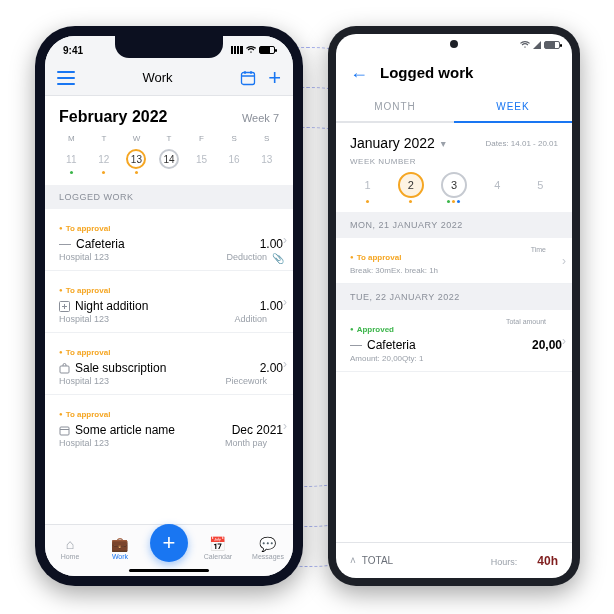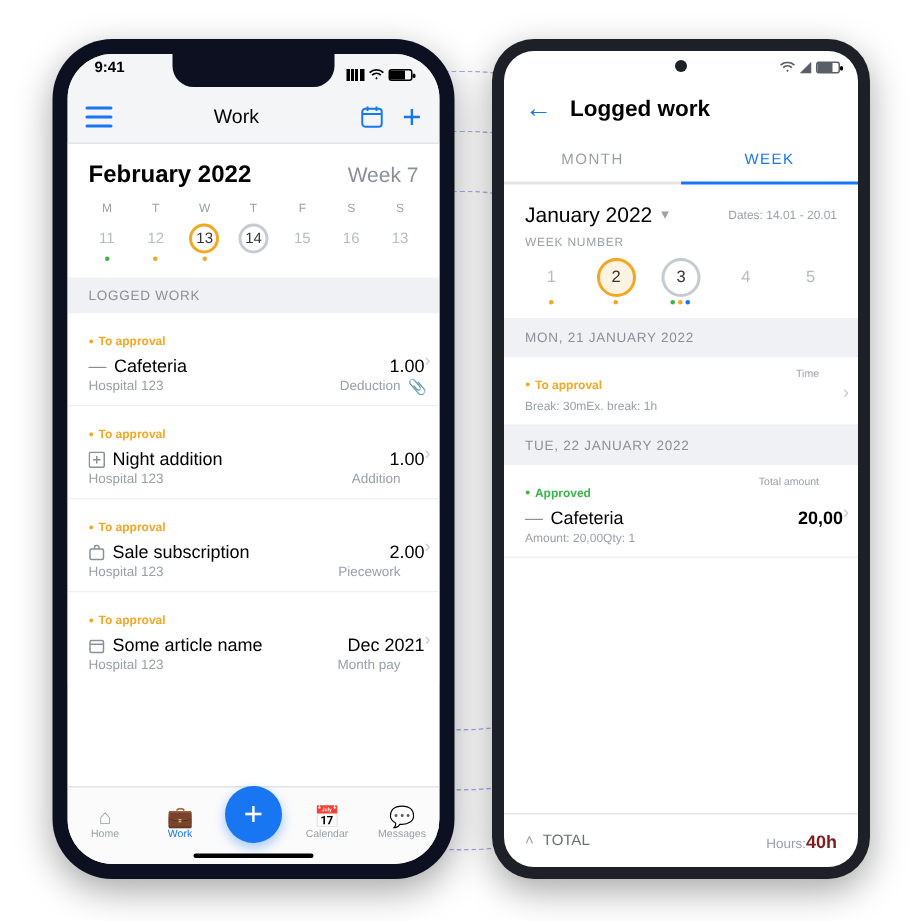--- a/index.html
+++ b/index.html
@@ -52,20 +52,21 @@
     background: #0c1020;
     border-bottom-left-radius: 14px;
     border-bottom-right-radius: 14px;
     z-index: 5;
   }
   .statusbar {
     height: 24px;
     font-size: 10px;
     font-weight: 600;
     display: flex;
+    align-items: center;
     justify-content: space-between;
     padding: 4px 18px 0;
     background: #f4f5f7;
   }
   .statusbar .right { display:flex; gap:3px; align-items:center; }
   .sig { width:12px; height:8px; display:inline-block;
     background: linear-gradient(to right, #000 2px, transparent 2px 3px, #000 3px 5px, transparent 5px 6px, #000 6px 8px, transparent 8px 9px, #000 9px 12px);
   }
   .wifi { width:10px; height:8px; }
   .batt { width:16px; height:8px; border:1px solid #000; border-radius:2px; position:relative; }
@@ -88,21 +89,21 @@
   .ico-cal { width:16px; height:16px; }
   .plus { font-size: 22px; color:#1976f2; font-weight:300; line-height:1; }
 
   .body { flex:1; overflow:hidden; background:#fff; display:flex; flex-direction:column; }
   .month-hdr {
     display:flex; justify-content:space-between; align-items:baseline;
     padding: 12px 14px 6px;
     background:#fff;
   }
   .month-hdr .m { font-size: 16px; font-weight:700; }
-  .month-hdr .wk { font-size: 14px; color:#8a8f99; }
+  .month-hdr .wk { font-size: 11px; color:#8a8f99; }
 
   .daysrow, .datesrow {
     display:grid;
     grid-template-columns: repeat(7, 1fr);
     padding: 0 10px;
     background:#fff;
   }
   .daysrow div { text-align:center; font-size:8px; color:#9aa0a9; padding:2px 0; }
   .datesrow { padding-bottom:6px; }
   .dcell { text-align:center; font-size:10px; color:#333; padding:4px 0; position:relative; }
@@ -458,18 +459,18 @@
         </div>
         <div class="ft">
             <span>Amount: 20,00</span>
             <span>Qty: 1</span>
           </div>
         <span class="chev">›</span>
       </div>
 
       <div class="total">
         <span><span class="caret-up">˄</span><span>TOTAL</span></span>
-        <span><span style="font-size:9px;color:#9aa0a9;margin-right:0;">Hours:</span><span class="v">40h</span></span>
+        <span><span style="font-size:9px;color:#9aa0a9;margin-right:20px;">Hours:</span><span class="v">40h</span></span>
       </div>
     </div>
   </div>
 
 </div>
 
 </body></html>

